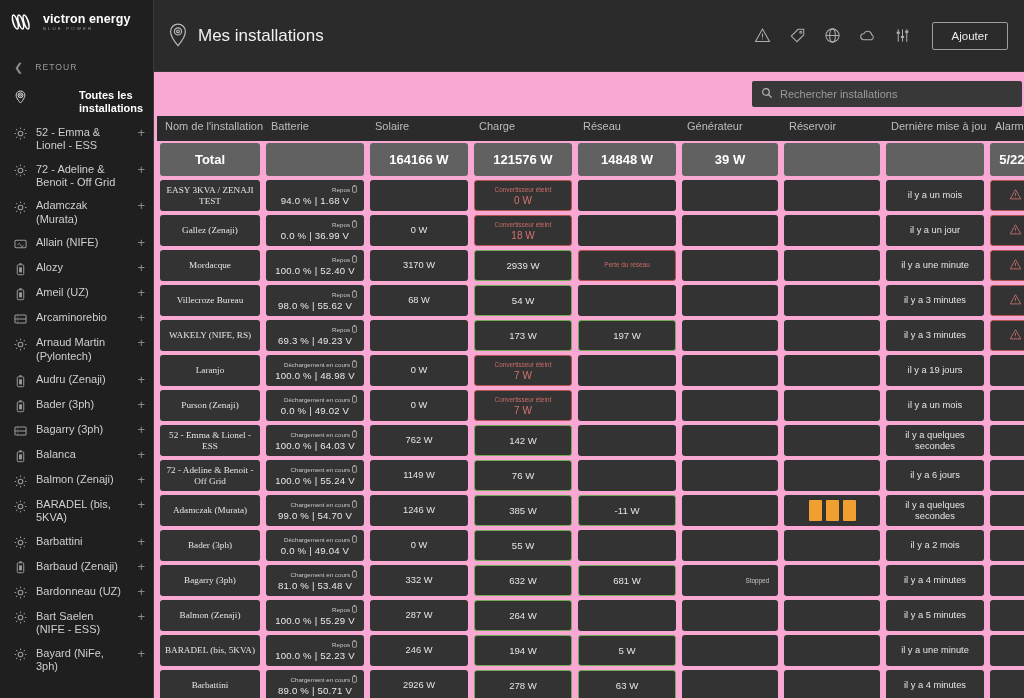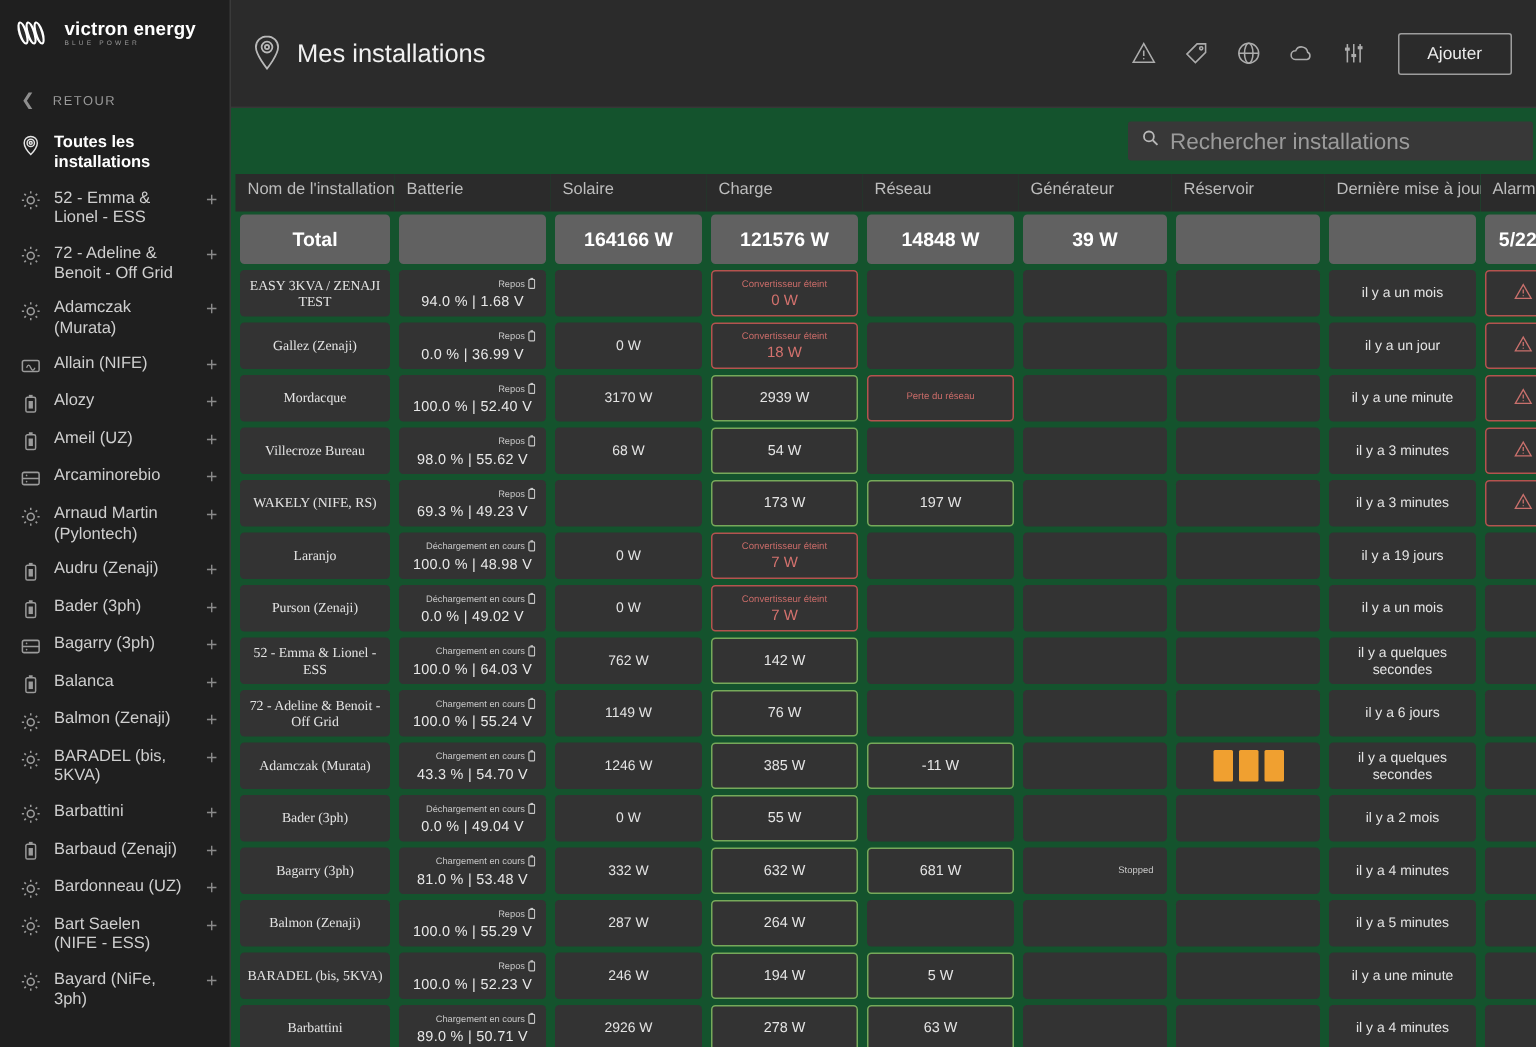--- a/index.html
+++ b/index.html
@@ -45,25 +45,25 @@
 
   .nav-list { margin-top: 2px; }
   .nav-item {
     display: flex; align-items: flex-start; gap: 8px;
     padding: 5px 8px 5px 12px;
     min-height: 20px;
     cursor: pointer;
   }
   .nav-ico { flex: 0 0 16px; width: 16px; height: 14px; display: flex; align-items: center; justify-content: center; margin-top: 1px; }
   .nav-label { flex: 1 1 auto; font-size: 11px; color: #cfcfcf; line-height: 13.4px; }
-  .nav-item.active .nav-label { color: #ffffff; font-weight: bold; }
+  .nav-item.active .nav-label { color: #ffffff; font-weight: bold; margin-left: 43px; }
   .nav-plus { flex: 0 0 12px; color: #8a8a8a; font-size: 13px; line-height: 13px; text-align: right; }
 
   
-  #main { flex: 1 1 auto; height: 698px; background: #14532d; position: relative; overflow: hidden; }
+  #main { flex: 1 1 auto; height: 698px; background: #f9a8d4; position: relative; overflow: hidden; }
 
   .topbar {
     height: 72px; display: flex; align-items: center;
     padding: 0 16px 0 14px;
     border-bottom: 1px solid #373737;
     background: #2b2b2b;
   }
   .topbar .pin { width: 22px; height: 26px; flex: 0 0 22px; margin-right: 8px; }
   .topbar h1 { font-size: 17px; font-weight: normal; color: #f0f0f0; flex: 1 1 auto; }
   .top-icons { display: flex; align-items: center; gap: 17px; margin-right: 20px; }
@@ -72,21 +72,21 @@
     border: 1px solid #9d9d9d; background: transparent; color: #ececec;
     font-size: 11.5px; padding: 7px 19px; border-radius: 2px; cursor: pointer;
     font-family: "Liberation Sans", sans-serif;
   }
 
   .searchbar-row { height: 44px; display: flex; align-items: center; justify-content: flex-end; padding: 0 0 0 0; }
   .tbl-search {
     width: 270px; height: 26px; background: #383838; border-radius: 2px;
     display: flex; align-items: center; gap: 7px; padding: 0 9px; margin-right: 0;
   }
-  .tbl-search .ph { font-size: 15px; color: #9b9b9b; }
+  .tbl-search .ph { font-size: 11px; color: #9b9b9b; }
 
   
   .tbl { width: 100%; border-collapse: collapse; table-layout: fixed; }
   .tbl col.c-name { width: 106px; }
   .tbl col.c-batt { width: 104px; }
   .tbl col.c-sol  { width: 104px; }
   .tbl col.c-load { width: 104px; }
   .tbl col.c-grid { width: 104px; }
   .tbl col.c-gen  { width: 102px; }
   .tbl col.c-tank { width: 102px; }
@@ -988,21 +988,21 @@
               </td>
               <td>
                 <div class="cell">
                   <span class="batt-top">
                     <span>Chargement en cours</span>
                     <span><svg width="5" height="8" viewBox="0 0 6 9" fill="none" stroke="#c9c9c9" stroke-width=".9">
                         <rect x=".7" y="1.2" width="4.6" height="7.2" rx=".8"></rect>
                         <line x1="2" y1=".5" x2="4" y2=".5" stroke-width="1.1"></line>
                       </svg></span>
                   </span>
-                  <span class="batt-main">43.3 % |  54.70 V</span>
+                  <span class="batt-main">99.0 % |  54.70 V</span>
                 </div>
               </td>
               <td>
                 <div class="cell">1246 W</div>
               </td>
               <td>
                 <div class="cell ok">
                   <span class="v">385 W</span>
                 </div>
               </td>

